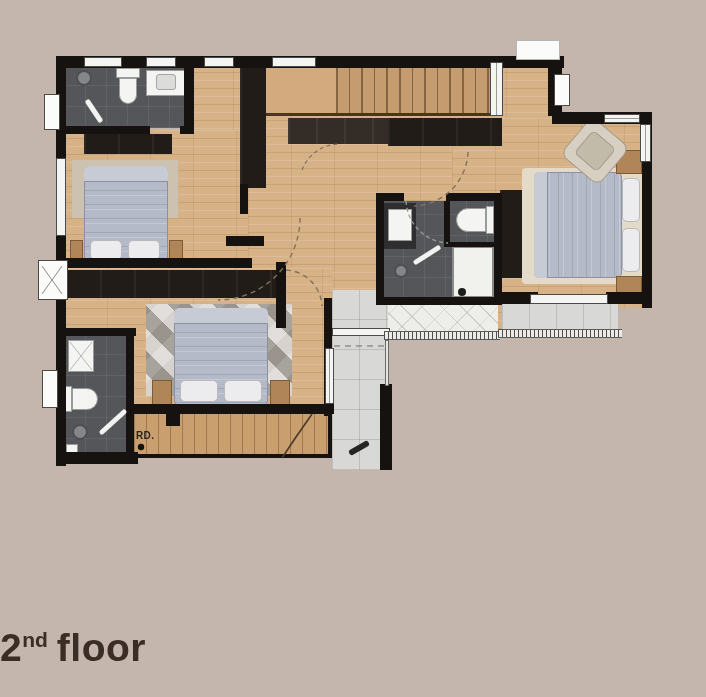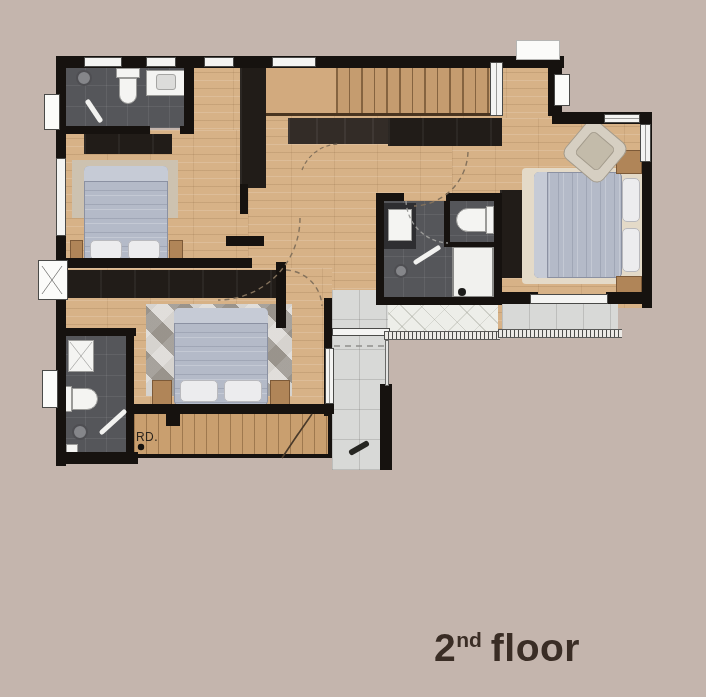--- a/index.html
+++ b/index.html
@@ -52,22 +52,22 @@
   .tan { background:var(--tan,#b08558); border:1px solid #7d5a38; }
   .rug2 { background:var(--rug-beige,#cdc2b0); }
   .rug3 { background-color:var(--rug-gray,#b5afa7);
     background-image: repeating-linear-gradient(45deg, rgba(255,255,255,.45) 0 16px, rgba(70,66,60,.25) 16px 32px),
                       repeating-linear-gradient(-45deg, transparent 0 16px, rgba(255,255,255,.25) 16px 32px); }
   .rugM { background:var(--rug-cream,#e4dac8); border-radius:4px; }
   .chair { background:#d6cfc2; border:1px solid #a39b8c; border-radius:9px; }
   .chair-in { background:#c3bbaa; border:1px solid #a39b8c; border-radius:5px; }
   .drain { background:#85868a; border:2px solid #4e4e52; border-radius:50%; }
 
-  #rd-label { font-size:12px; font-weight:normal; letter-spacing:.4px; color:#2a231c; }
-  #title { position:absolute; left:0; top:626px; width:580px; text-align:right; color:var(--title-text,#3a2d25); }
+  #rd-label { font-size:10px; font-weight:bold; letter-spacing:.4px; color:#2a231c; }
+  #title { position:absolute; left:0; top:626px; width:580px; text-align:left; color:var(--title-text,#3a2d25); }
   #title .big { font-size:39px; font-weight:bold; letter-spacing:0.5px; }
   #title .sup { font-size:21px; font-weight:bold; vertical-align:14px; letter-spacing:0; }
   #title .word-gap { margin-left:9px; }
   svg.overlay { position:absolute; left:0; top:0; pointer-events:none; }
 </style>
 </head>
 <body>
 
 <div id="plan">
 

